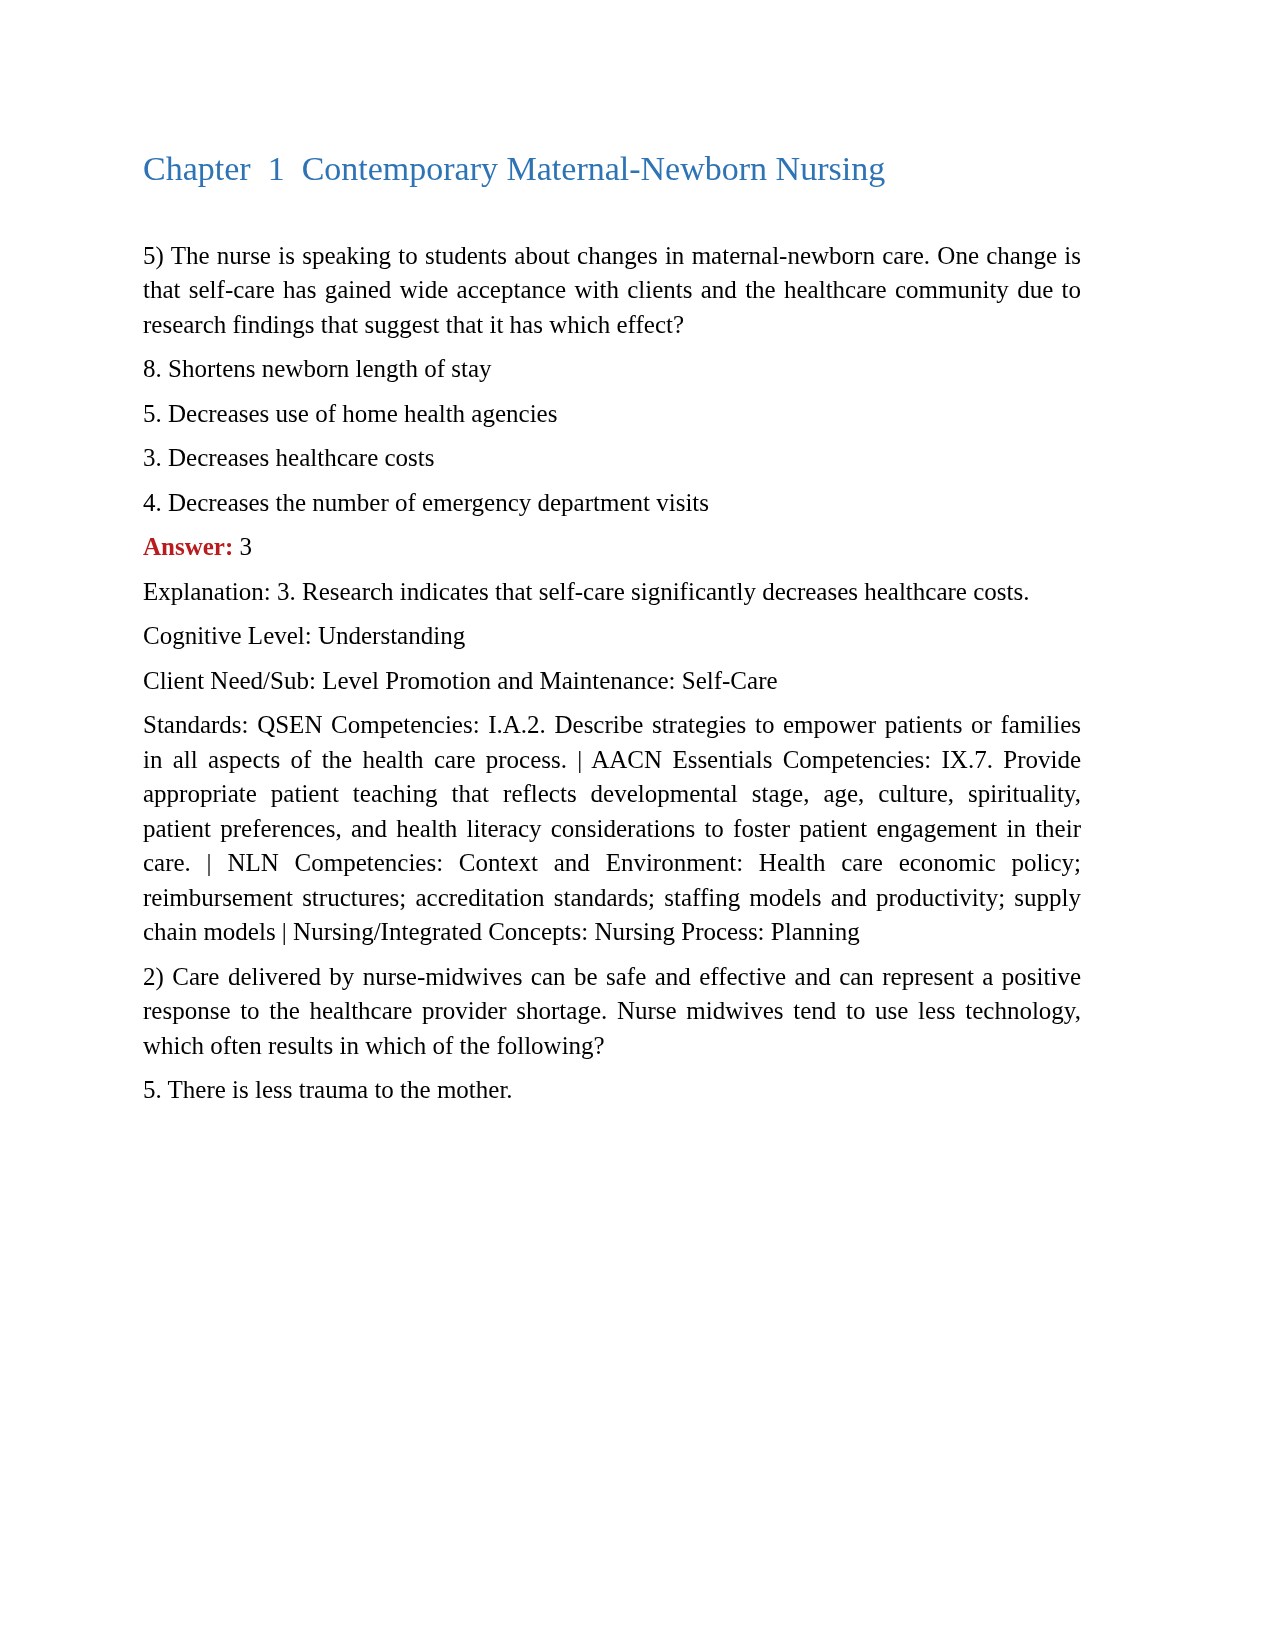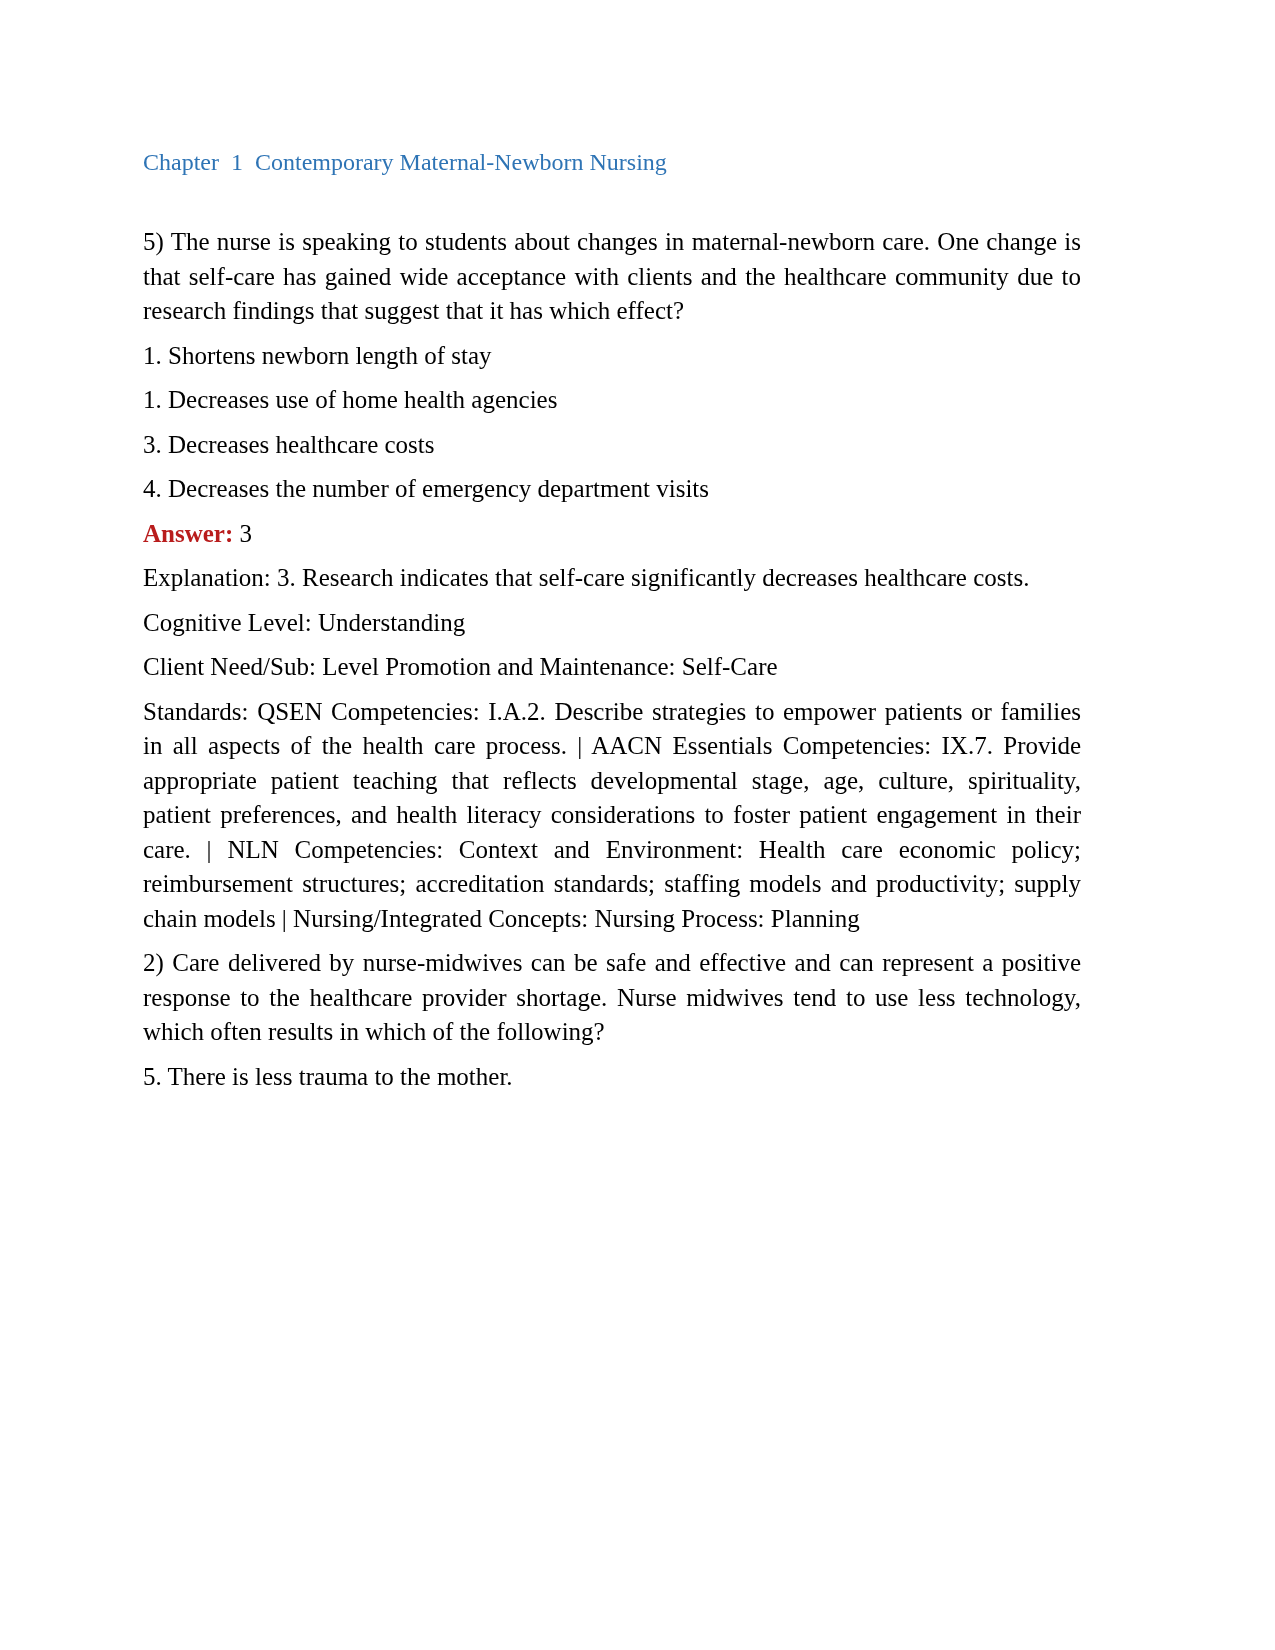--- a/index.html
+++ b/index.html
@@ -14,21 +14,21 @@
     background: #ffffff;
     box-sizing: border-box;
     padding: 146px 194px 40px 143px;
     font-family: "Liberation Serif", "DejaVu Serif", serif;
     font-size: 25px;
     line-height: 1.38;
     color: #000000;
     overflow: hidden;
   }
   .title {
-    font-size: 24px;
+    font-size: 34px;
     font-weight: normal;
     margin: 0 0 46px 0;
     white-space: pre-wrap;
   }
   .para {
     margin: 0 0 10px 0;
     text-align: justify;
   }
   .para.left {
     text-align: left;
@@ -39,23 +39,23 @@
 </style>
 </head>
 <body>
 
 <div class="page">
 
   <h1 class="title" style="color: rgb(46, 116, 181);">Chapter  1  Contemporary Maternal-Newborn Nursing</h1>
 
   <p class="para">5) The nurse is speaking to students about changes in maternal-newborn care. One change is that self-care has gained wide acceptance with clients and the healthcare community due to research findings that suggest that it has which effect?</p>
 
-  <p class="para left">1. Shortens newborn length of stay</p>
+  <p class="para left">8. Shortens newborn length of stay</p>
 
-  <p class="para left">1. Decreases use of home health agencies</p>
+  <p class="para left">5. Decreases use of home health agencies</p>
 
   <p class="para left">3. Decreases healthcare costs</p>
 
   <p class="para left">4. Decreases the number of emergency department visits</p>
 
   <p class="para left">
     <span class="answer-label" style="color: #b91c1c;">Answer:</span>
     <span>3</span>
   </p>
 

